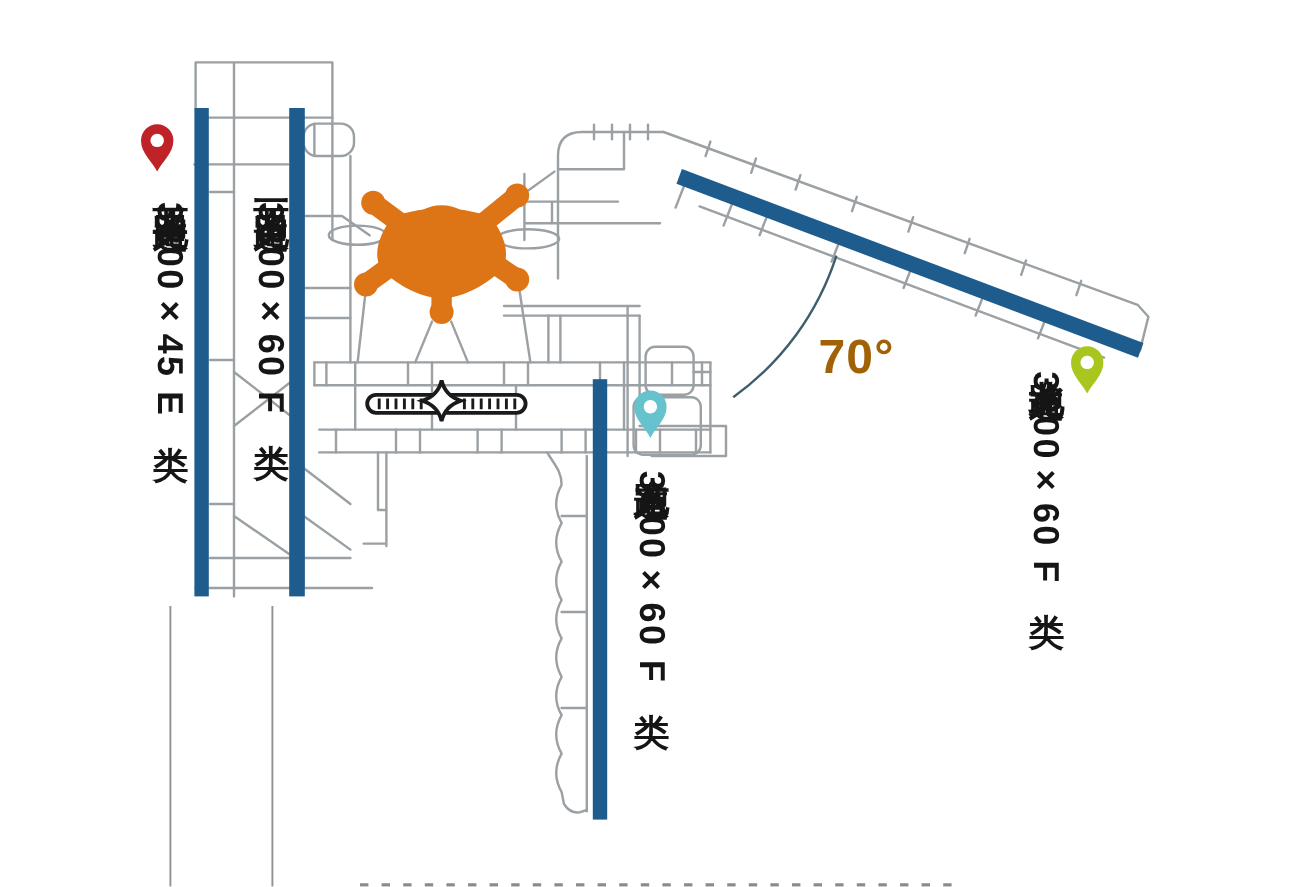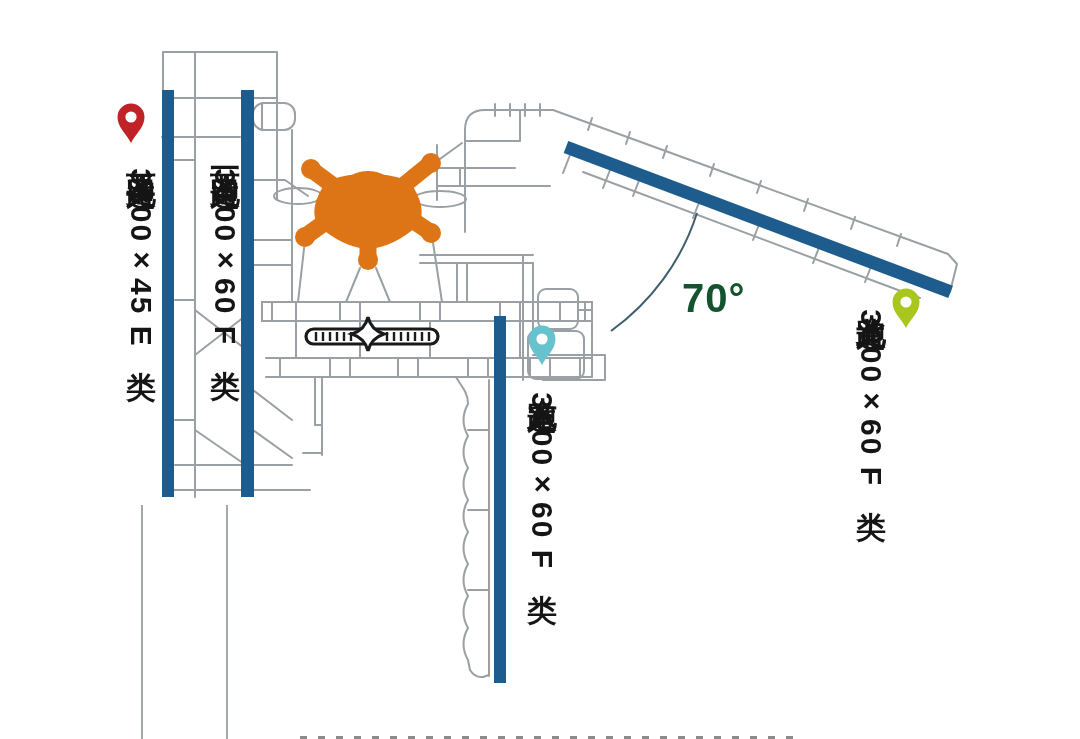--- a/index.html
+++ b/index.html
@@ -17,21 +17,21 @@
     line-height:40px;
     width:40px;
     letter-spacing:2px;
     color:#151515;
     white-space:nowrap;
   }
   .angle-label{
     position:absolute;
     font-weight:700;
     font-size:40px;
-    color:#14532d;
+    color:#a16207;
     letter-spacing:1px;
     text-align:right;
   }
 </style>
 </head>
 <body>
 
 <div class="stage">
 
   <svg width="1080" height="739" viewBox="0 0 1080 739">

